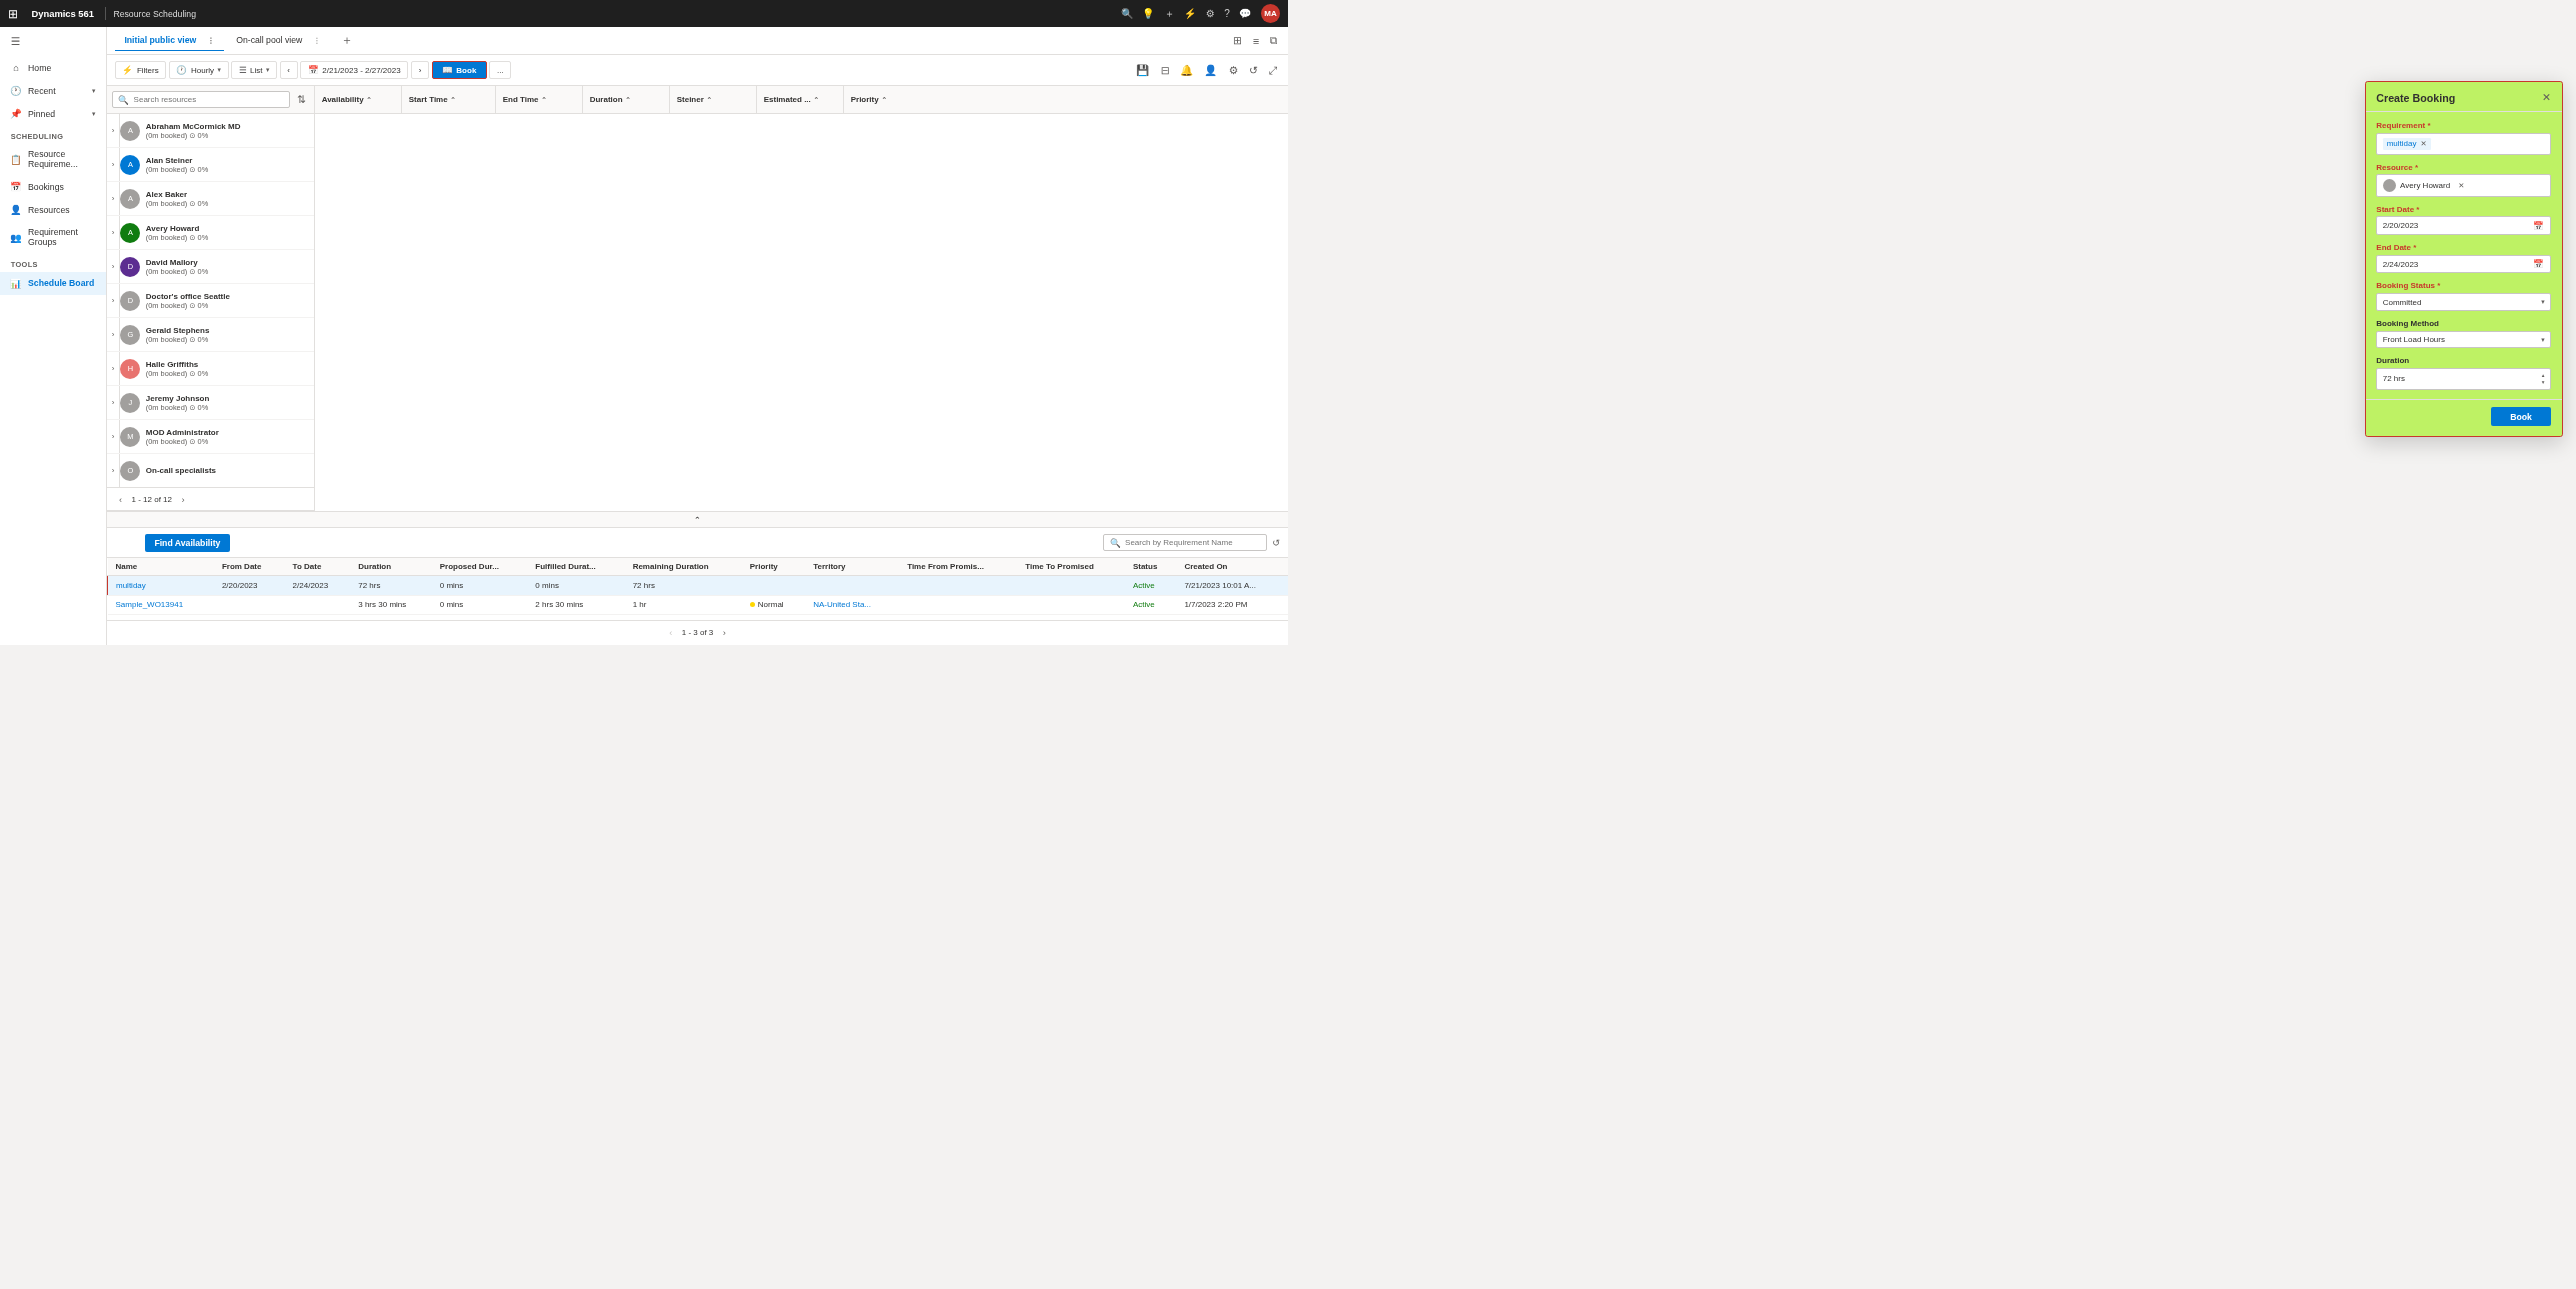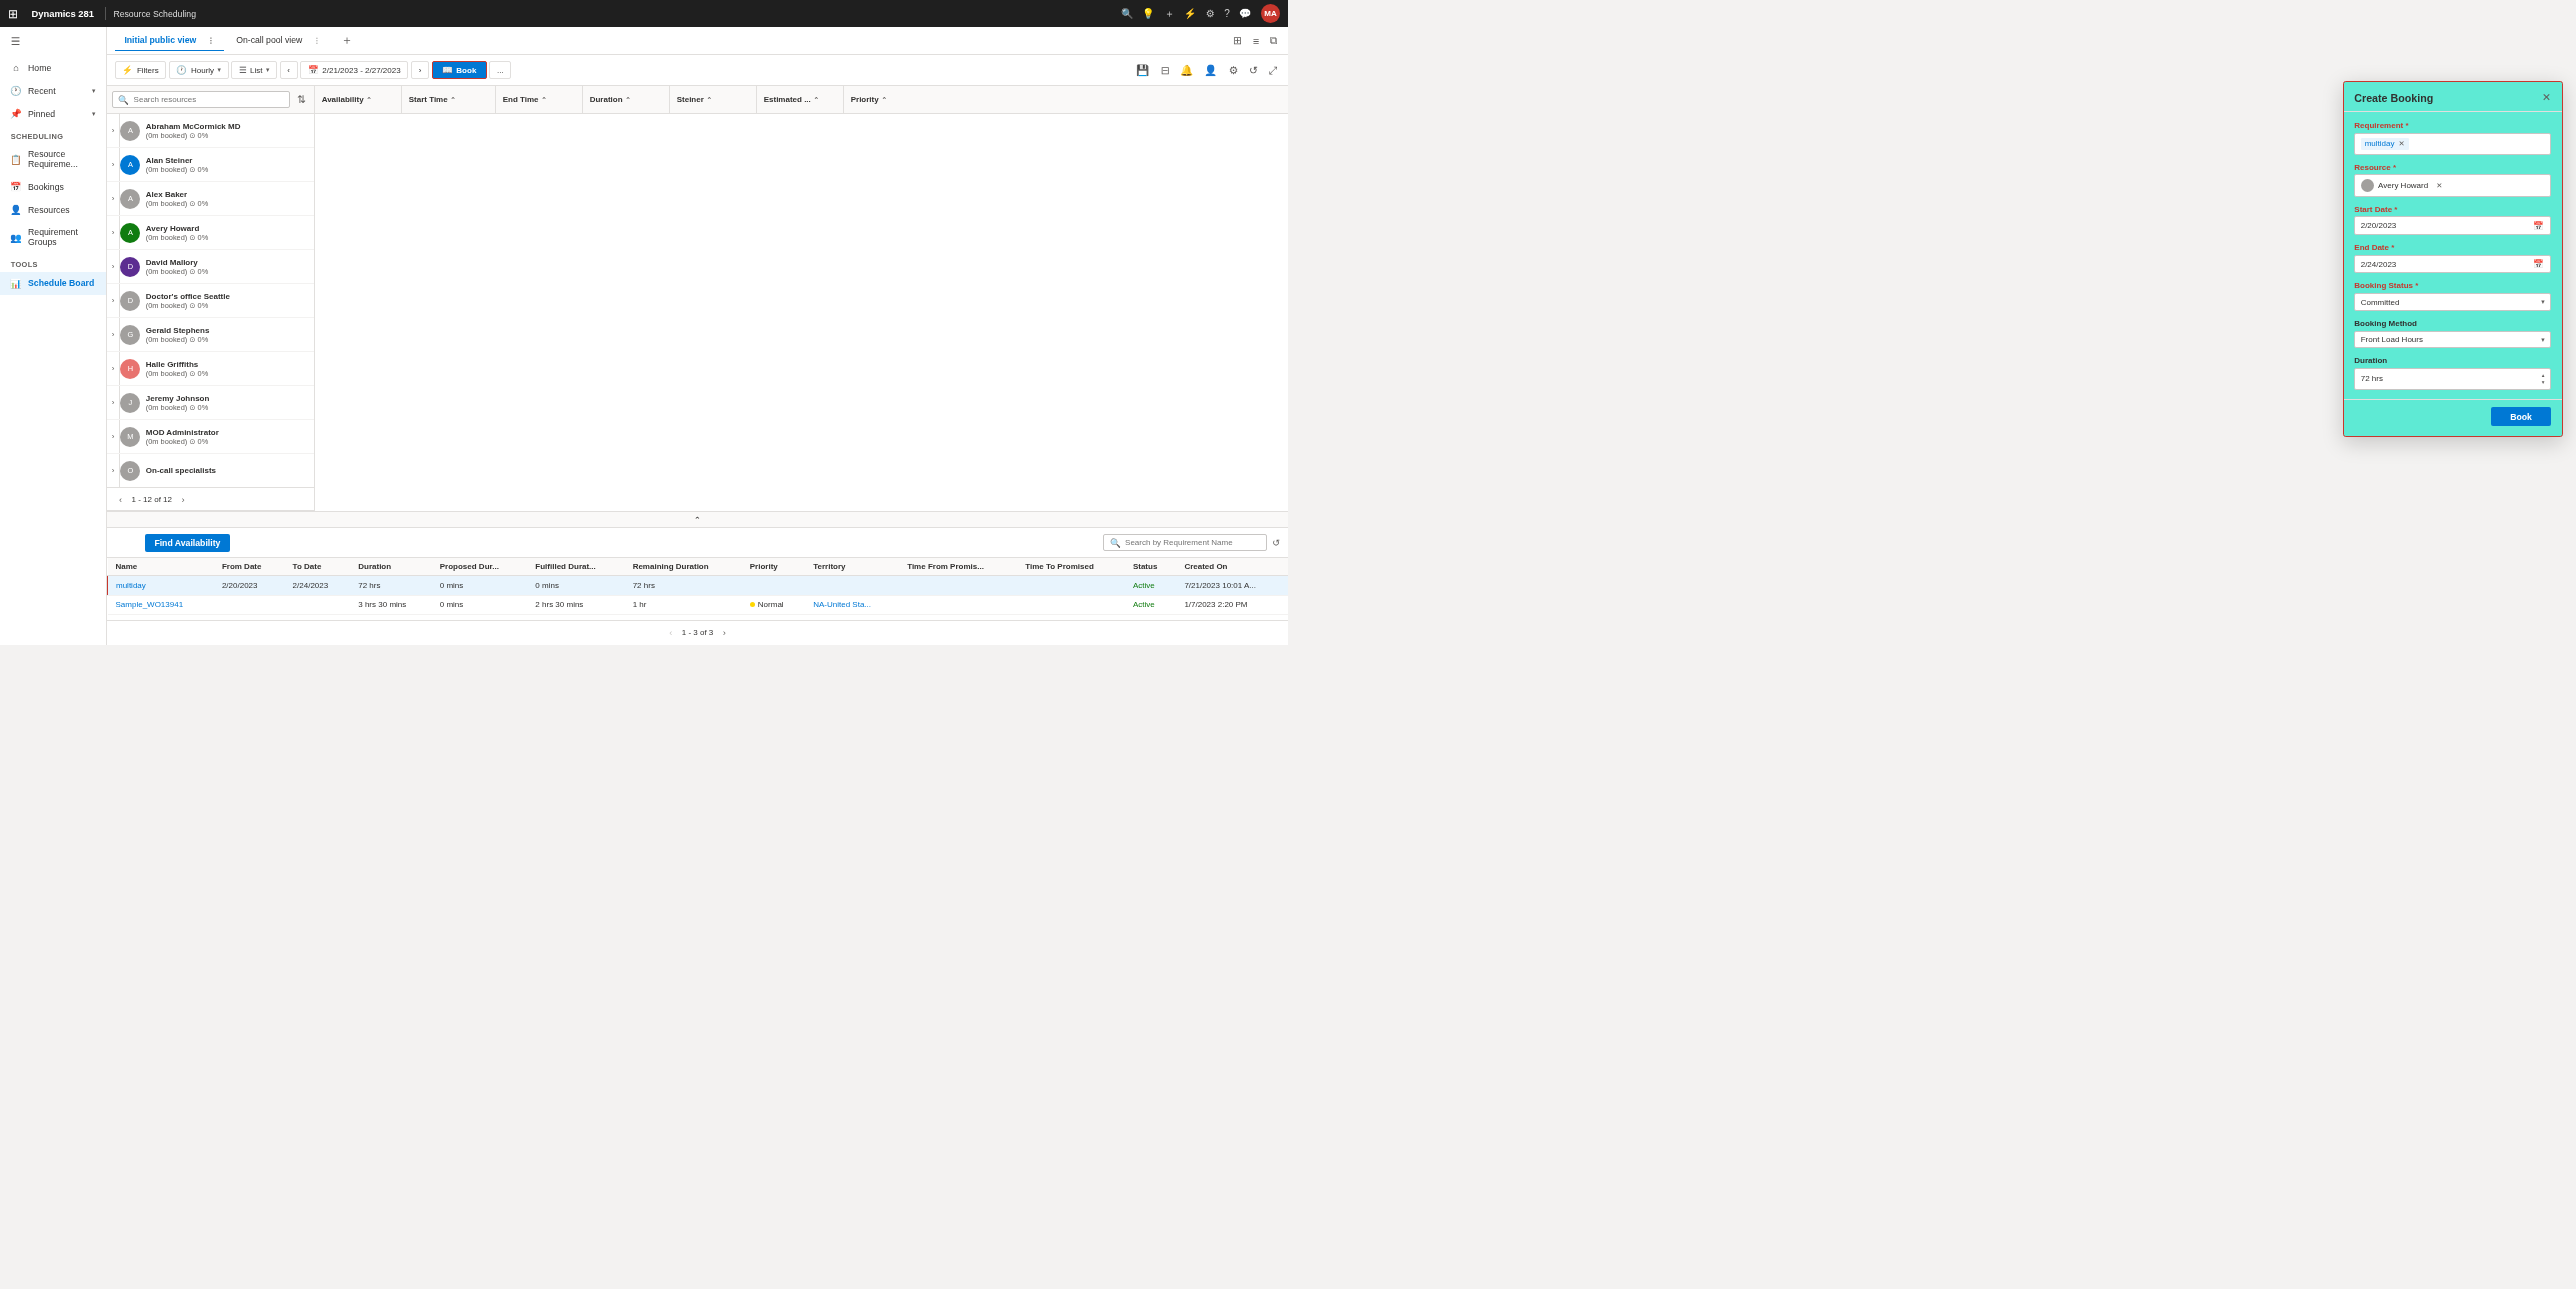--- a/index.html
+++ b/index.html
@@ -186,22 +186,22 @@
       cursor: pointer; color: #605e5c; font-size: 8px;
       border-right: 0.7px solid #e1dfdd; height: 100%; padding: 0 1.3px;
     }
     .bottom-collapse {
       display: flex; align-items: center; justify-content: center;
       padding: 2.7px; border-bottom: 0.7px solid #e1dfdd; cursor: pointer; background: #faf9f8;
     }
 
     
     .create-booking-panel {
-      position: absolute; right: 13.4px; top: 81px; width: 220px;
-      background: #5eead4; border: 1.3px solid #c8372d; border-radius: 2.7px;
+      position: absolute; right: 13.4px; top: 81px; width: 198px;
+      background: #bef264; border: 1.3px solid #c8372d; border-radius: 2.7px;
       box-shadow: 0 5.4px 21.5px rgba(0,0,0,0.18); z-index: 200;
       display: flex; flex-direction: column;
     }
     .cbp-header {
       display: flex; align-items: center; justify-content: space-between;
       padding: 9.4px 10.7px 6.7px; border-bottom: 0.7px solid #e1dfdd;
     }
     .cbp-title { font-size: 10.7px; font-weight: 600; color: #323130; }
     .cbp-close { cursor: pointer; font-size: 10.7px; color: #605e5c; border: none; background: none; }
     .cbp-body { padding: 9.4px 10.7px; display: flex; flex-direction: column; gap: 8px; overflow-y: auto; max-height: 295px; }
@@ -251,21 +251,21 @@
     }
     .header-row-resource-area {
       display: flex; align-items: stretch; border-bottom: 1.3px solid #e1dfdd; background: #faf9f8;
     }
   </style>
 </head>
 <body>
 
 <div class="top-nav">
   <span class="top-nav-waffle">⊞</span>
-  <span class="top-nav-brand">Dynamics 281</span>
+  <span class="top-nav-brand">Dynamics 561</span>
   <span class="top-nav-divider"></span>
   <span class="top-nav-module">Resource Scheduling</span>
   <div class="top-nav-right">
     <span class="top-nav-icon">🔍</span>
     <span class="top-nav-icon">💡</span>
     <span class="top-nav-icon">＋</span>
     <span class="top-nav-icon">⚡</span>
     <span class="top-nav-icon">⚙</span>
     <span class="top-nav-icon">?</span>
     <span class="top-nav-icon">💬</span>

